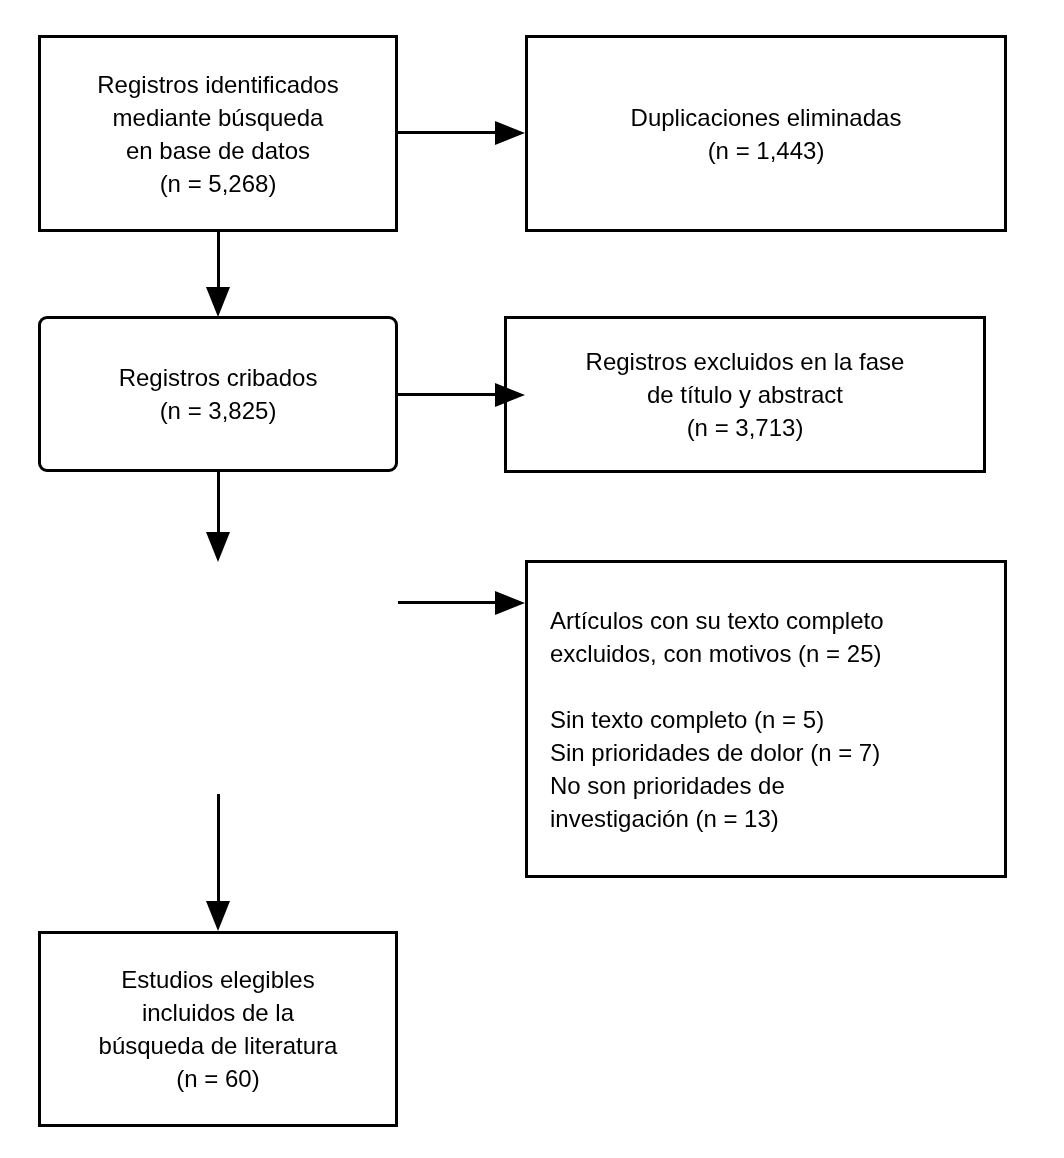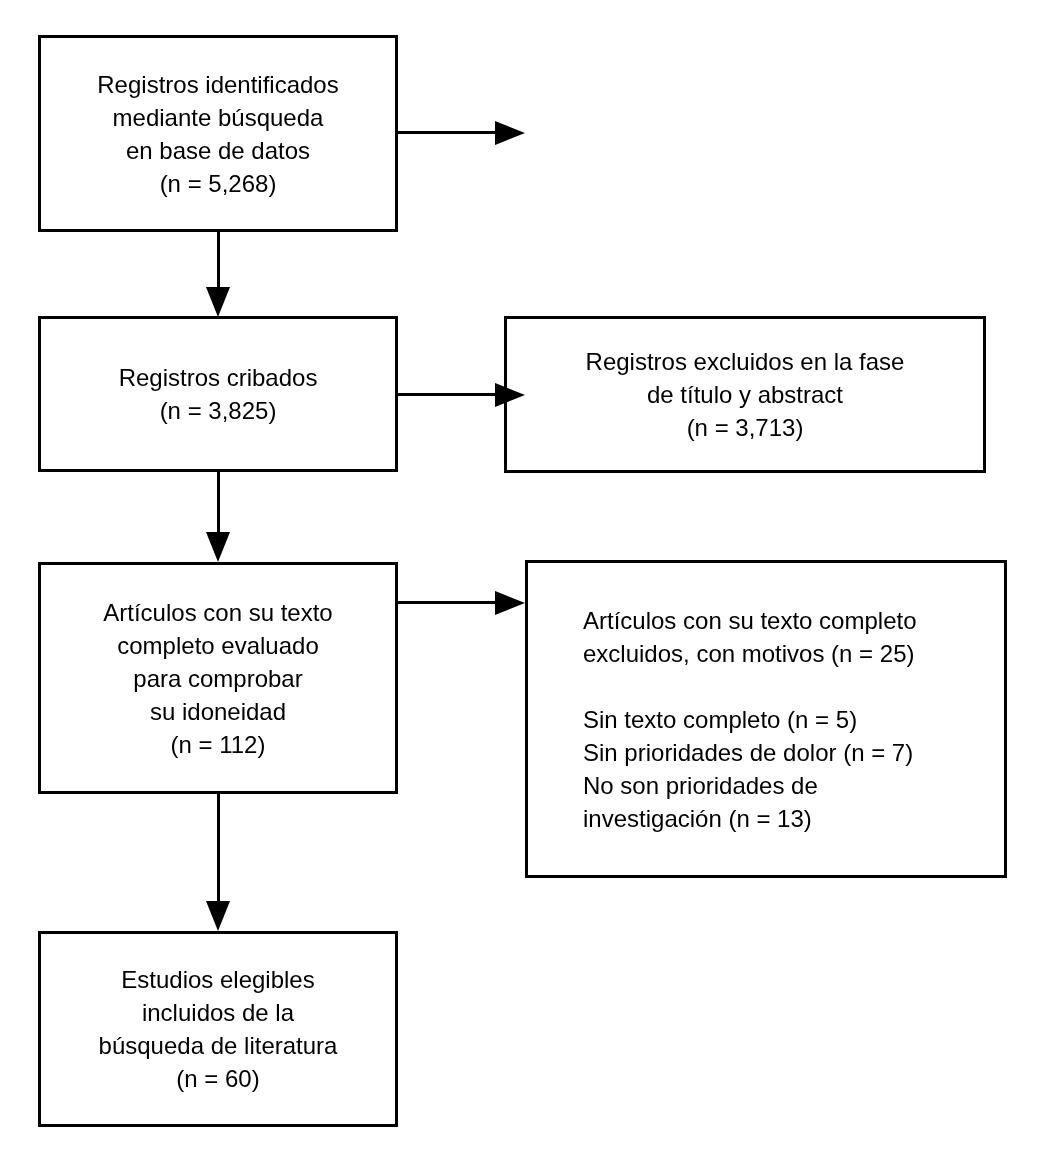--- a/index.html
+++ b/index.html
@@ -28,26 +28,25 @@
     white-space: pre-line;
     font-size: 24px;
     line-height: 33px;
     text-align: center;
     width: 100%;
   }
   .box-text.left-align {
     text-align: left;
     padding: 0 18px 0 22px;
     box-sizing: border-box;
-    margin-left: 33px;
   }
   
   #box-identified        { left: 38px;  top: 35px;  width: 360px; height: 197px; }
   #box-duplicates        { left: 525px; top: 35px;  width: 482px; height: 197px; }
-  #box-screened          { left: 38px;  top: 316px; width: 360px; height: 156px; }
+  #box-screened          { left: 38px;  top: 316px; width: 360px; height: 156px; border-radius: 9px; }
   #box-excluded-ta       { left: 504px; top: 316px; width: 482px; height: 157px; }
   #box-fulltext          { left: 38px;  top: 562px; width: 360px; height: 232px; }
   #box-fulltext-excluded { left: 525px; top: 560px; width: 482px; height: 318px; }
   #box-included          { left: 38px;  top: 931px; width: 360px; height: 196px; }
 
   
   .hline {
     position: absolute;
     height: 3px;
     width: 102px;
@@ -94,46 +93,43 @@
 <body>
 
 <div class="canvas">
 
   <div class="box" id="box-identified">
     <div class="box-text">Registros identificados
 mediante búsqueda
 en base de datos
 (n = 5,268)</div>
   </div>
+  <div class="box" id="box-duplicates">
+    <div class="box-text">Duplicaciones eliminadas
+(n = 1,443)</div>
+  </div>
   <div class="hline" id="h-arrow-1-line"></div>
   <div class="hhead" id="h-arrow-1-head"></div>
   <div class="vline" id="v-arrow-1-line"></div>
   <div class="vhead" id="v-arrow-1-head"></div>
 
   <div class="box" id="box-screened">
     <div class="box-text">Registros cribados
 (n = 3,825)</div>
   </div>
   <div class="box" id="box-excluded-ta">
     <div class="box-text">Registros excluidos en la fase
 de título y abstract
 (n = 3,713)</div>
   </div>
   <div class="hline" id="h-arrow-2-line"></div>
   <div class="hhead" id="h-arrow-2-head"></div>
   <div class="vline" id="v-arrow-2-line"></div>
   <div class="vhead" id="v-arrow-2-head"></div>
 
-  <div class="box" id="box-fulltext">
-    <div class="box-text">Artículos con su texto
-completo evaluado
-para comprobar
-su idoneidad
-(n = 112)</div>
-  </div>
   <div class="box" id="box-fulltext-excluded">
     <div class="box-text left-align">Artículos con su texto completo
 excluidos, con motivos (n = 25)
 
 Sin texto completo (n = 5)
 Sin prioridades de dolor (n = 7)
 No son prioridades de
 investigación (n = 13)</div>
   </div>
   <div class="hline" id="h-arrow-3-line"></div>

